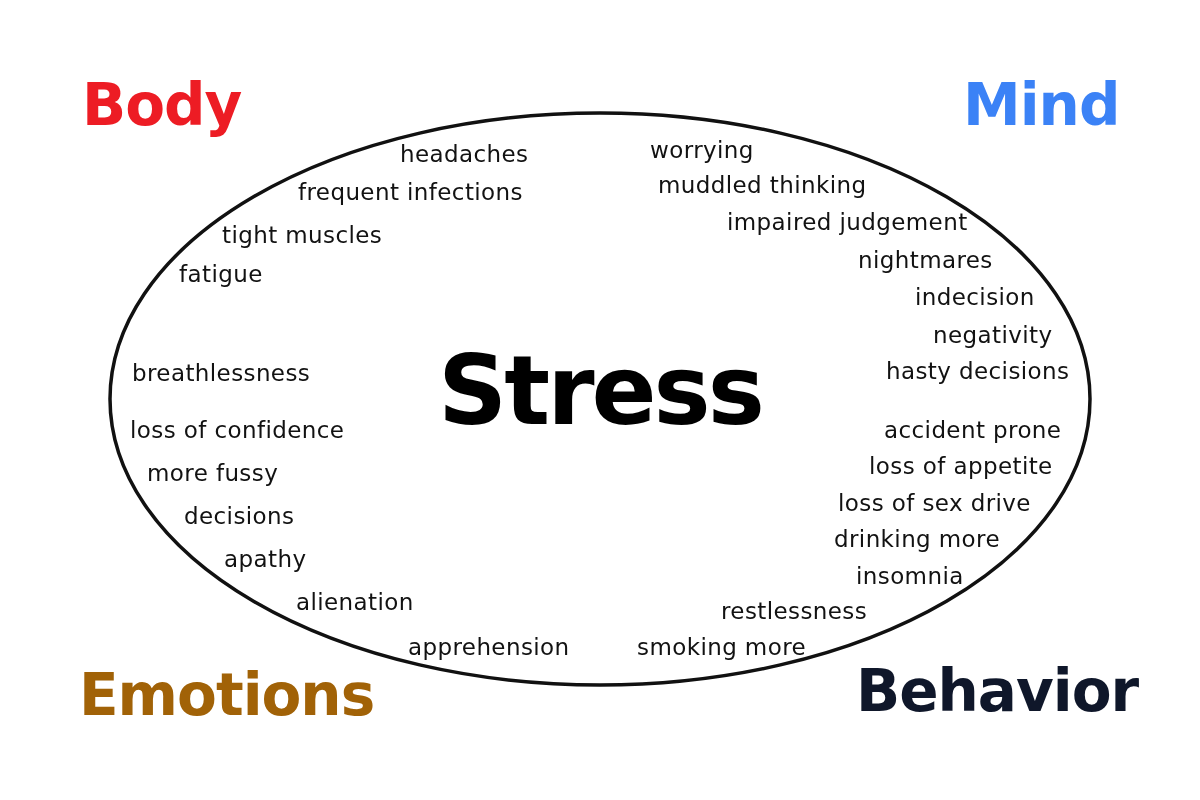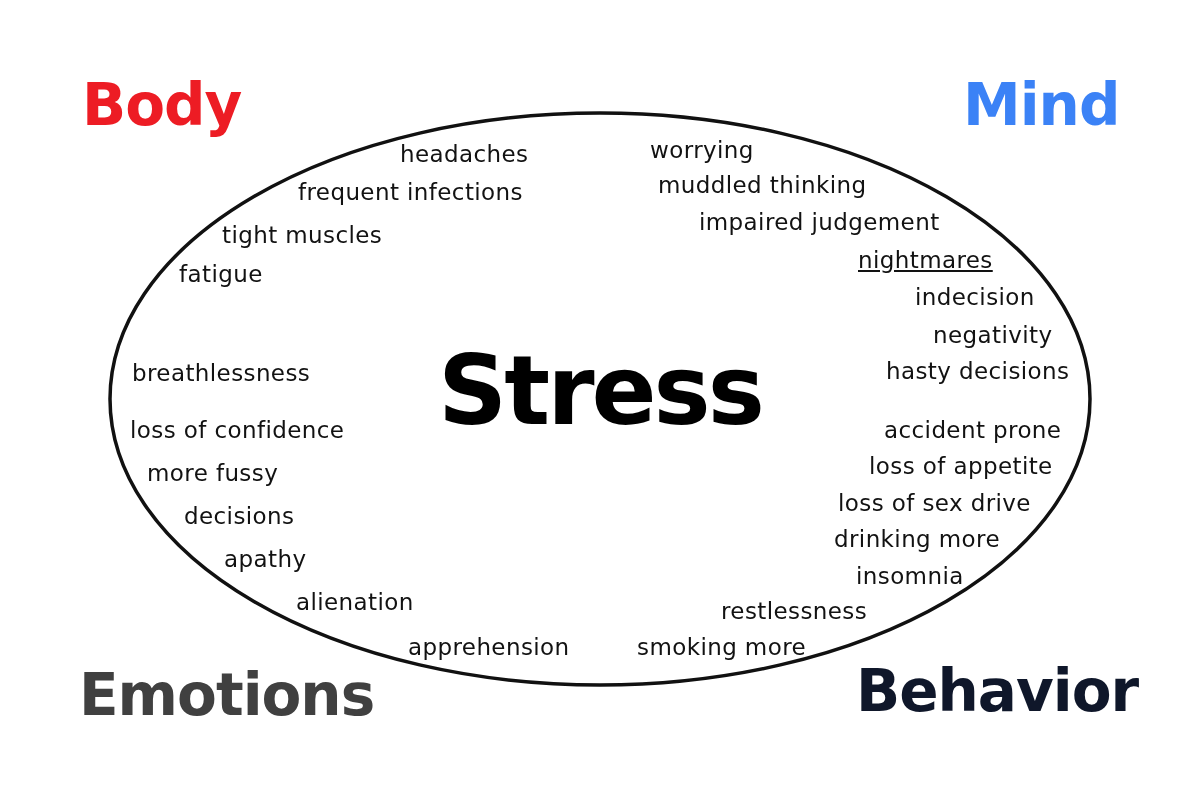--- a/index.html
+++ b/index.html
@@ -76,35 +76,35 @@
         <stop offset="1" stop-color="#0a0a0a"></stop>
       </linearGradient>
     </defs>
     <line x1="110" y1="399" x2="1090" y2="399" stroke="url(#hgrad)" stroke-width="3"></line>
     <line x1="600" y1="114" x2="600" y2="684" stroke="url(#vgrad)" stroke-width="3"></line>
     <ellipse cx="600" cy="399" rx="490" ry="286" fill="none" stroke="#111111" stroke-width="3.5"></ellipse>
   </svg>
 
   <div class="qlabel body" style="color: rgb(237, 28, 36);">Body</div>
   <div class="qlabel mind" style="color: #3b82f6;">Mind</div>
-  <div class="qlabel emotions" style="color: #404040;">Emotions</div>
+  <div class="qlabel emotions" style="color: #a16207;">Emotions</div>
   <div class="qlabel behavior" style="color: #0f172a;">Behavior</div>
 
   <div class="center-title">Stress</div>
 
   <span class="item" style="left:400px; top:143px;">headaches</span>
   <span class="item" style="left:298px; top:181px;">frequent infections</span>
   <span class="item" style="left:222px; top:224px;">tight muscles</span>
   <span class="item" style="left:179px; top:263px;">fatigue</span>
   <span class="item" style="left:132px; top:362px;">breathlessness</span>
 
   <span class="item" style="left:650px; top:139px;">worrying</span>
   <span class="item" style="left:658px; top:174px;">muddled thinking</span>
-  <span class="item" style="left:699px; top:211px;">impaired judgement</span>
-  <span class="item" style="left:858px; top:249px;text-decoration:underline;">nightmares</span>
+  <span class="item" style="left:727px; top:211px;">impaired judgement</span>
+  <span class="item" style="left:858px; top:249px;">nightmares</span>
   <span class="item" style="left:915px; top:286px;">indecision</span>
   <span class="item" style="left:933px; top:324px;">negativity</span>
   <span class="item" style="left:130px; top:419px;">loss of confidence</span>
 
   <span class="item" style="left:886px; top:360px;">hasty decisions</span>
   <span class="item" style="left:147px; top:462px;">more fussy</span>
   <span class="item" style="left:184px; top:505px;">decisions</span>
   <span class="item" style="left:224px; top:548px;">apathy</span>
   <span class="item" style="left:296px; top:591px;">alienation</span>
   <span class="item" style="left:408px; top:636px;">apprehension</span>

